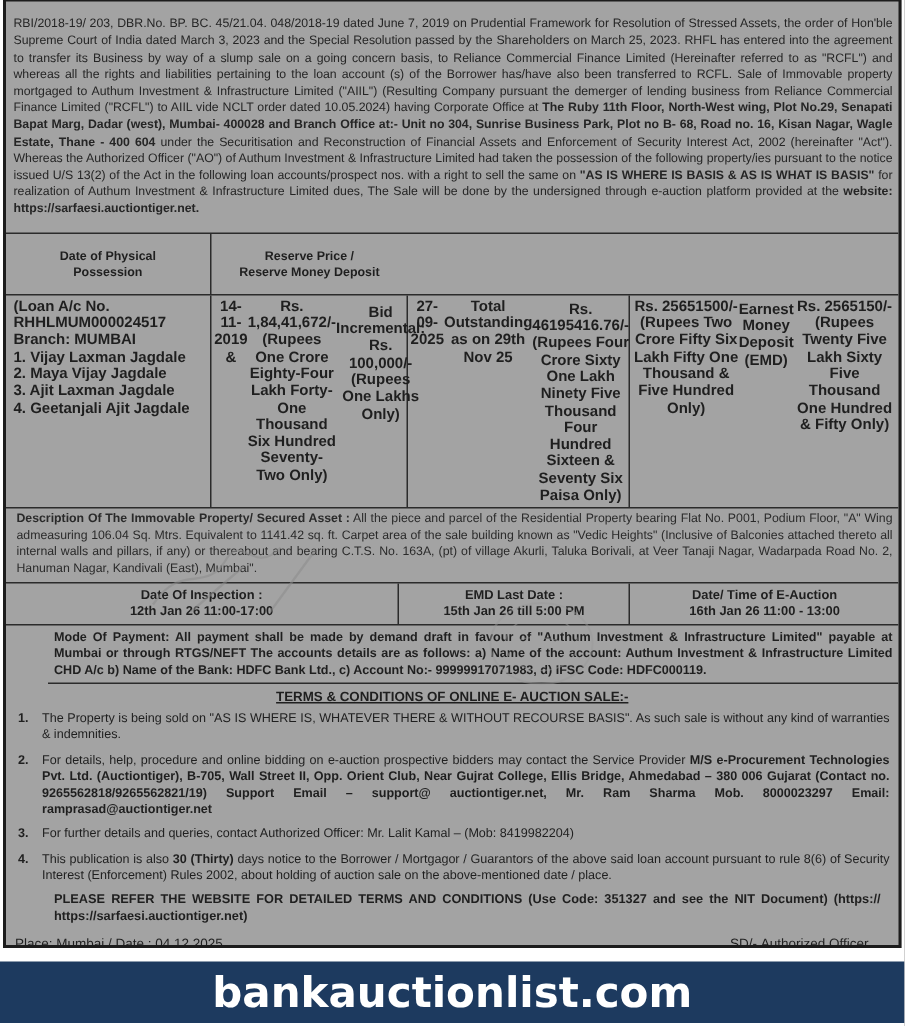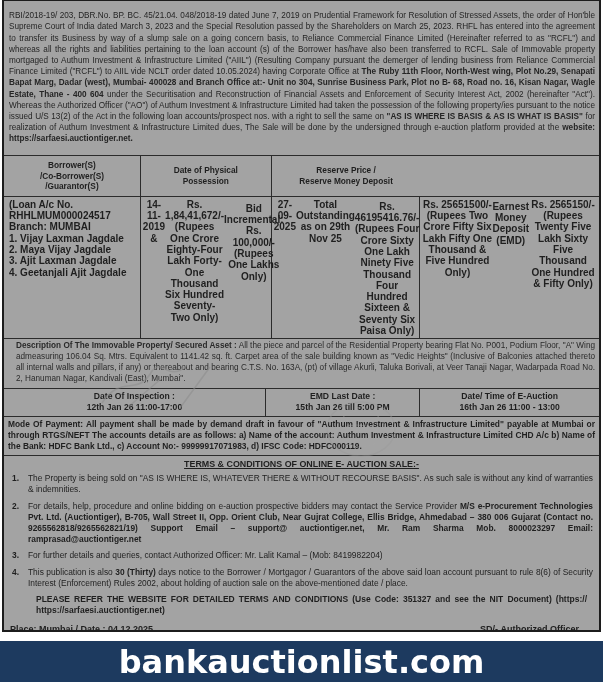--- a/index.html
+++ b/index.html
@@ -25,60 +25,55 @@
   .thead .tcell{
     text-align:center;font-weight:bold;font-size:8.3px;line-height:10.6px;
     display:flex;flex-direction:column;justify-content:center;min-height:40px;
   }
   .tdata .tcell{font-weight:bold;font-size:10px;line-height:11.3px;min-height:100px;}
   .cell-borrower{text-align:left;padding-left:5px;}
   .cell-center{text-align:center;display:flex;flex-direction:row;justify-content:flex-start;}
   .gap4{margin-top:4px;}
   .gap2{margin-top:2px;}
   
-  .desc-row{border-bottom:1px solid #2b2b2b;padding:2px 4px 3px 12px;font-size:8.2px;line-height:10.8px;text-align:justify;color:#2a2a2a;}
+  .desc-row{border-bottom:1px solid #2b2b2b;padding:2px 4px 3px 7px;font-size:8.2px;line-height:10.8px;text-align:justify;color:#2a2a2a;}
   
   .sched-row{display:grid;grid-template-columns:44% 26% 30%;border-bottom:1px solid #2b2b2b;}
   .sched-cell{border-right:1px solid #2b2b2b;box-sizing:border-box;text-align:center;font-weight:bold;font-size:8.6px;line-height:11.5px;padding:2px 1px;}
   .sched-cell:last-child{border-right:none;}
   
-  .payment{border-bottom:1px solid #2b2b2b;padding:2px 4px 3px 4px;font-weight:bold;font-size:8.4px;line-height:11.2px;text-align:justify;}
+  .payment{border-bottom:1px solid #2b2b2b;padding:2px 4px 3px 4px;font-weight:bold;font-size:8.4px;line-height:11.2px;text-align:justify;margin-left:28px;}
   
   .terms-heading{text-align:center;font-weight:bold;font-size:8.9px;text-decoration:underline;margin:3px 0 4px 0;}
   .terms{padding:0 6px 0 8px;}
   .term-item{display:flex;margin-bottom:5px;font-size:8.4px;line-height:11.2px;}
   .term-num{width:16px;flex:none;font-weight:bold;}
   .term-text{flex:1;text-align:justify;}
   .term-note{margin:1px 6px 4px 24px;font-weight:bold;font-size:8.5px;line-height:11.4px;text-align:justify;}
   
-  .signoff{display:flex;justify-content:space-between;font-weight:bold;font-size:9px;padding:3px 20px 4px 6px;}
+  .signoff{display:flex;justify-content:space-between;font-weight:normal;font-size:9px;padding:3px 20px 4px 6px;}
   
   .brandbar{
     margin-top:9px;height:41px;display:flex;align-items:center;justify-content:center;
-    font-family:"DejaVu Sans",sans-serif;font-weight:bold;font-size:32px;color:#ffffff;
+    font-family:"DejaVu Sans",sans-serif;font-weight:bold;font-size:28px;color:#ffffff;
   }
   
   .artifact{position:absolute;pointer-events:none;}
   .sig-mark{left:88px;top:352px;opacity:0.55;}
   .stamp-mark{left:318px;top:396px;opacity:0.45;}
 </style>
 </head>
 <body style="color: rgb(31, 31, 31);">
 
 <div class="doc">
 
   <p class="intro"><span>RBI/2018-19/ 203, DBR.No. BP. BC. 45/21.04. 048/2018-19 dated June 7, 2019 on Prudential Framework for Resolution of Stressed Assets, the order of Hon'ble Supreme Court of India dated March 3, 2023 and the Special Resolution passed by the Shareholders on March 25, 2023. RHFL has entered into the agreement to transfer its Business by way of a slump sale on a going concern basis, to Reliance Commercial Finance Limited (Hereinafter referred to as "RCFL") and whereas all the rights and liabilities pertaining to the loan account (s) of the Borrower has/have also been transferred to RCFL. Sale of Immovable property mortgaged to Authum Investment &amp; Infrastructure Limited ("AIIL") (Resulting Company pursuant the demerger of lending business from Reliance Commercial Finance Limited ("RCFL") to AIIL vide NCLT order dated 10.05.2024) having Corporate Office at </span><span class="b">The Ruby 11th Floor, North-West wing, Plot No.29, Senapati Bapat Marg, Dadar (west), Mumbai- 400028 and Branch Office at:- Unit no 304, Sunrise Business Park, Plot no B- 68, Road no. 16, Kisan Nagar, Wagle Estate, Thane - 400 604 </span><span>under the Securitisation and Reconstruction of Financial Assets and Enforcement of Security Interest Act, 2002 (hereinafter "Act"). Whereas the Authorized Officer ("AO") of Authum Investment &amp; Infrastructure Limited had taken the possession of the following property/ies pursuant to the notice issued U/S 13(2) of the Act in the following loan accounts/prospect nos. with a right to sell the same on </span><span class="b">"AS IS WHERE IS BASIS &amp; AS IS WHAT IS BASIS" </span><span>for realization of Authum Investment &amp; Infrastructure Limited dues, The Sale will be done by the undersigned through e-auction platform provided at the </span><span class="b">website: https://sarfaesi.auctiontiger.net.</span></p>
 
   <div class="auction-table">
     <div class="trow thead">
-      <div class="tcell">
-        <span>Borrower(S)</span>
-        <span>/Co-Borrower(S)</span>
-        <span>/Guarantor(S)</span>
-      </div>
       <div class="tcell">
         <span>Date of Physical</span>
         <span>Possession</span>
       </div>
       <div class="tcell">
         <span>Reserve Price /</span>
         <span>Reserve Money Deposit</span>
       </div>
     </div>
 

